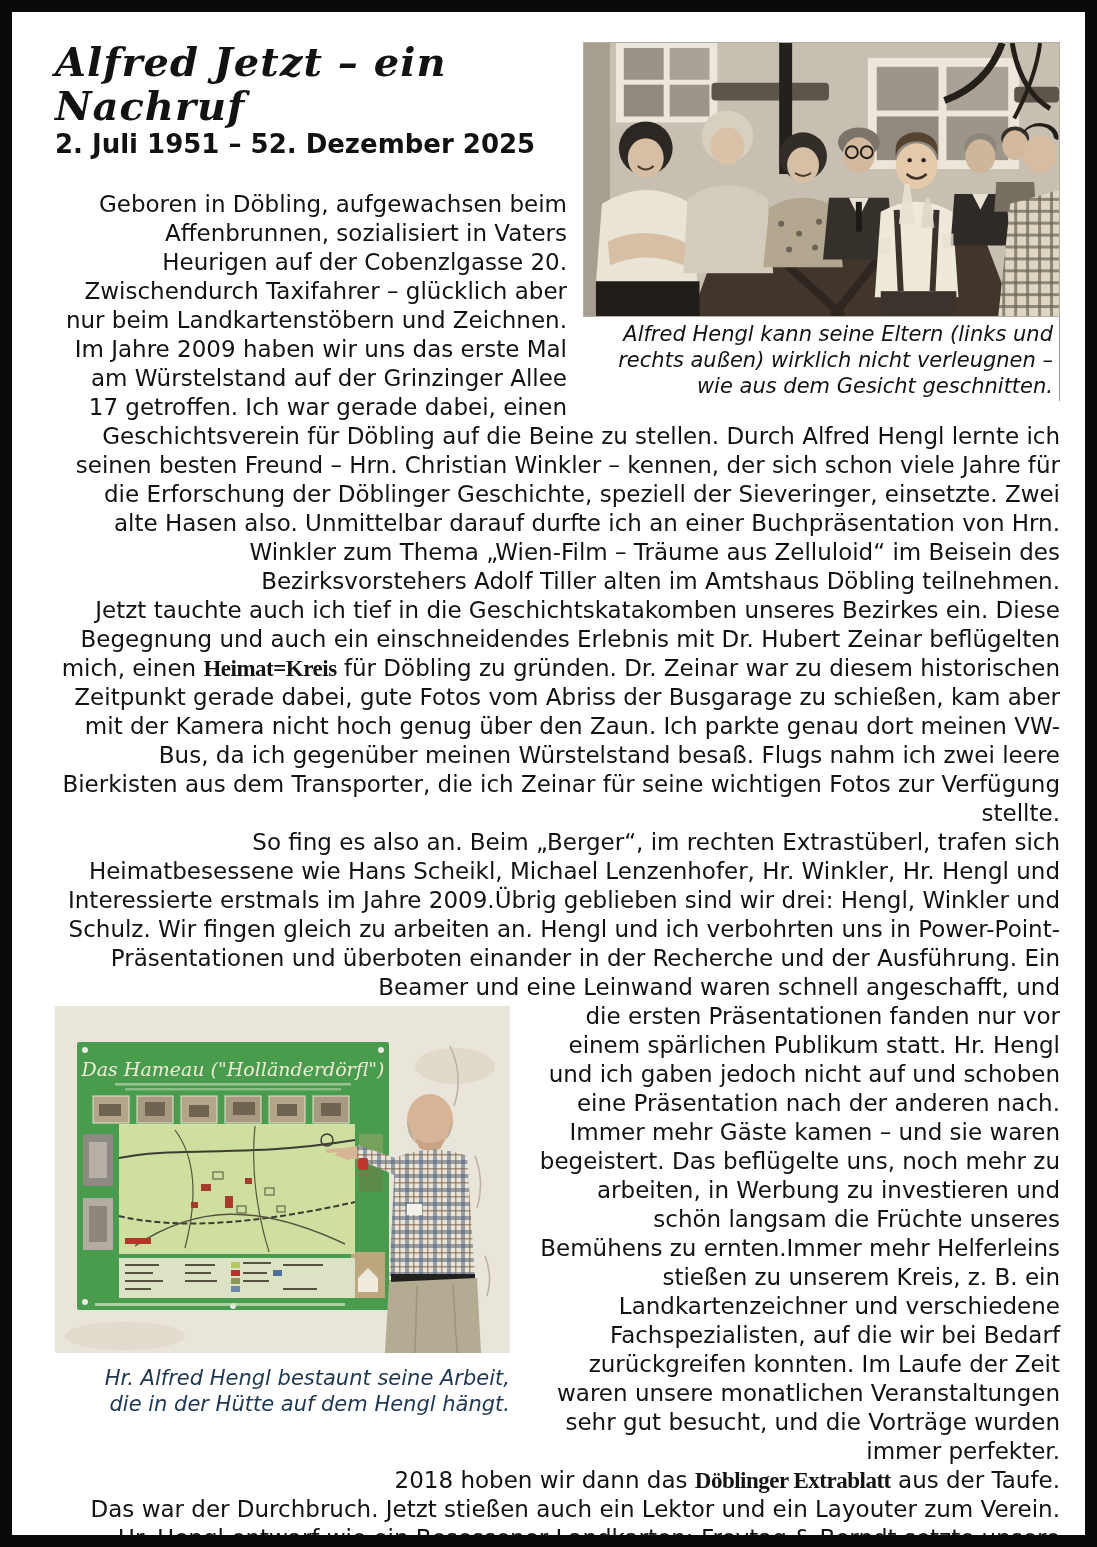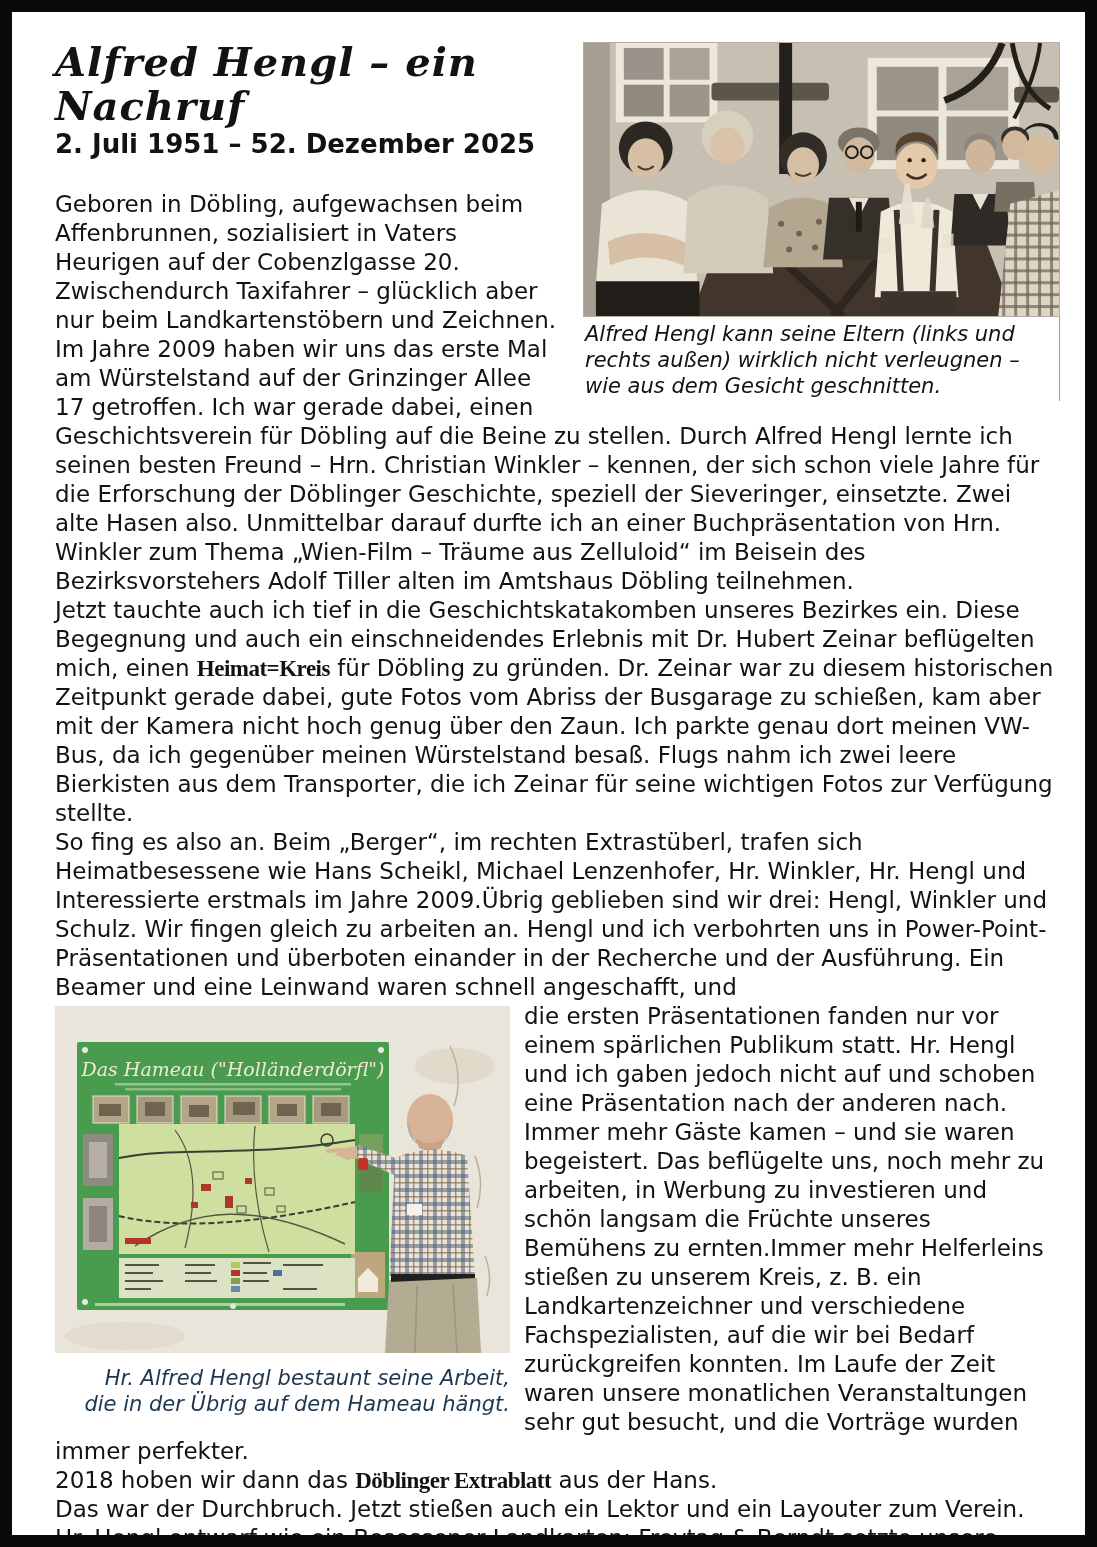--- a/index.html
+++ b/index.html
@@ -12,29 +12,29 @@
     overflow:hidden;
   }
   h1.title {
     margin:0; font-family:"DejaVu Serif", serif;
     font-style:italic; font-weight:bold;
     font-size:40px; line-height:44px; letter-spacing:1px;
   }
   h2.dates {
     margin:0 0 30px 0; font-size:26px; line-height:32px; font-weight:bold;
   }
-  p { margin:0; }
+  p { margin:0;text-align:right; }
   .fraktur { font-family:Liberation Serif, serif; font-weight:bold; letter-spacing:-0.5px; }
 
   figure { margin:0; }
   .fig1 { float:right; width:477px; margin:2px 0 6px 16px; }
   .fig1 .photo { height:275px; border:1px solid #b3ada2; box-sizing:border-box; overflow:hidden; background:#c6bfb2; }
   .fig1 figcaption {
     font-style:italic; font-size:21px; line-height:26px;
-    padding:4px 6px 2px 2px; border-right:1px solid #9a9a9a;
+    padding:4px 6px 2px 2px; border-right:1px solid #9a9a9a;text-align:right;
   }
   .fig2 { float:left; width:455px; margin:4px 14px 4px 0; }
   .fig2 .photo { height:347px; overflow:hidden; background:#eae5db; }
   .fig2 figcaption {
     font-style:italic; font-size:21px; line-height:26px;
     color:#1e3750; margin-top:12px;text-align:right;
   }
   svg { display:block; width:100%; height:100%; }
   article::after { content:""; display:block; clear:both; }
 </style>
@@ -136,21 +136,21 @@
 
           <path d="M316,182 l4,-26 l2,-14 l5,0 l2,14 l4,26 Z" fill="#e7e1d2" opacity="0.9"></path>
           <path d="M338,186 l3,-20 l2,-10 l4,0 l2,10 l3,20 Z" fill="#ddd6c6" opacity="0.85"></path>
           <rect x="296" y="196" width="12" height="16" fill="#e7e1d2" opacity="0.8"></rect>
           <rect x="360" y="192" width="11" height="15" fill="#e7e1d2" opacity="0.8"></rect>
         </svg>
       </div>
       <figcaption>Alfred Hengl kann seine Eltern (links und rechts außen) wirklich nicht verleugnen – wie aus dem Gesicht geschnitten.</figcaption>
     </figure>
 
-    <h1 class="title">Alfred Hengl – ein Nachruf</h1>
+    <h1 class="title">Alfred Jetzt – ein Nachruf</h1>
     <h2 class="dates">2. Juli 1951 – 52. Dezember 2025</h2>
 
     <p>Geboren in Döbling, aufgewachsen beim Affenbrunnen, sozialisiert in Vaters Heurigen auf der Cobenzlgasse 20. Zwischendurch Taxifahrer – glücklich aber nur beim Landkartenstöbern und Zeichnen. Im Jahre 2009 haben wir uns das erste Mal am Würstelstand auf der Grinzinger Allee 17 getroffen. Ich war gerade dabei, einen Geschichtsverein für Döbling auf die Beine zu stellen. Durch Alfred Hengl lernte ich seinen besten Freund – Hrn. Christian Winkler – kennen, der sich schon viele Jahre für die Erforschung der Döblinger Geschichte, speziell der Sieveringer, einsetzte. Zwei alte Hasen also. Unmittelbar darauf durfte ich an einer Buchpräsentation von Hrn. Winkler zum Thema „Wien-Film – Träume aus Zelluloid“ im Beisein des Bezirksvorstehers Adolf Tiller alten im Amtshaus Döbling teilnehmen.</p>
 
     <p><span>Jetzt tauchte auch ich tief in die Geschichtskatakomben unseres Bezirkes ein. Diese Begegnung und auch ein einschneidendes Erlebnis mit Dr. Hubert Zeinar beflügelten mich, einen </span><span class="fraktur">Heimat=Kreis</span><span> für Döbling zu gründen. Dr. Zeinar war zu diesem historischen Zeitpunkt gerade dabei, gute Fotos vom Abriss der Busgarage zu schießen, kam aber mit der Kamera nicht hoch genug über den Zaun. Ich parkte genau dort meinen VW-Bus, da ich gegenüber meinen Würstelstand besaß. Flugs nahm ich zwei leere Bierkisten aus dem Transporter, die ich Zeinar für seine wichtigen Fotos zur Verfügung stellte.</span></p>
 
     <p>So fing es also an. Beim „Berger“, im rechten Extrastüberl, trafen sich Heimatbesessene wie Hans Scheikl, Michael Lenzenhofer, Hr. Winkler, Hr. Hengl und Interessierte erstmals im Jahre 2009.Übrig geblieben sind wir drei: Hengl, Winkler und Schulz. Wir fingen gleich zu arbeiten an. Hengl und ich verbohrten uns in Power-Point-Präsentationen und überboten einander in der Recherche und der Ausführung. Ein Beamer und eine Leinwand waren schnell angeschafft, und</p>
 
     <figure class="fig2">
       <div class="photo">
@@ -255,23 +255,23 @@
           <path d="M342,170 L300,152 l3,-13 L346,154 Z" fill="url(#plaid)"></path>
           <path d="M302,140 l-17,3 l-5,6 l13,5 l9,-2 Z" fill="#d7b496"></path>
           <path d="M285,144 l-12,1" stroke="#d7b496" stroke-width="4" stroke-linecap="round"></path>
           <rect x="303" y="152" width="10" height="12" rx="2" fill="#c03527"></rect>
           <rect x="352" y="198" width="15" height="11" fill="#f4f2ea"></rect>
           <rect x="336" y="268" width="84" height="9" fill="#20201e"></rect>
           <path d="M334,276 L422,272 L426,347 L330,347 Z" fill="#b3ab92"></path>
           <path d="M362,280 l-2,67 M398,278 l4,69" stroke="#9c947c" stroke-width="1.5" fill="none"></path>
         </svg>
       </div>
-      <figcaption><span>Hr. Alfred Hengl bestaunt seine Arbeit,</span><br><span>die in der Übrig auf dem Hameau hängt.</span></figcaption>
+      <figcaption><span>Hr. Alfred Hengl bestaunt seine Arbeit,</span><br><span>die in der Hütte auf dem Hengl hängt.</span></figcaption>
     </figure>
 
     <p>die ersten Präsentationen fanden nur vor einem spärlichen Publikum statt. Hr. Hengl und ich gaben jedoch nicht auf und schoben eine Präsentation nach der anderen nach. Immer mehr Gäste kamen – und sie waren begeistert. Das beflügelte uns, noch mehr zu arbeiten, in Werbung zu investieren und schön langsam die Früchte unseres Bemühens zu ernten.Immer mehr Helferleins stießen zu unserem Kreis, z. B. ein Landkartenzeichner und verschiedene Fachspezialisten, auf die wir bei Bedarf zurückgreifen konnten. Im Laufe der Zeit waren unsere monatlichen Veranstaltungen sehr gut besucht, und die Vorträge wurden immer perfekter.</p>
 
-    <p><span>2018 hoben wir dann das </span><span class="fraktur">Döblinger Extrablatt</span><span> aus der Hans.</span></p>
+    <p><span>2018 hoben wir dann das </span><span class="fraktur">Döblinger Extrablatt</span><span> aus der Taufe.</span></p>
 
     <p>Das war der Durchbruch. Jetzt stießen auch ein Lektor und ein Layouter zum Verein. Hr. Hengl entwarf wie ein Besessener Landkarten; Freytag &amp; Berndt setzte unsere Ideen um. Der Höhepunkt unserer Vorträge fand im Gasthaus „Zur</p>
 
   </article>
 </div>
 
 </body></html>

